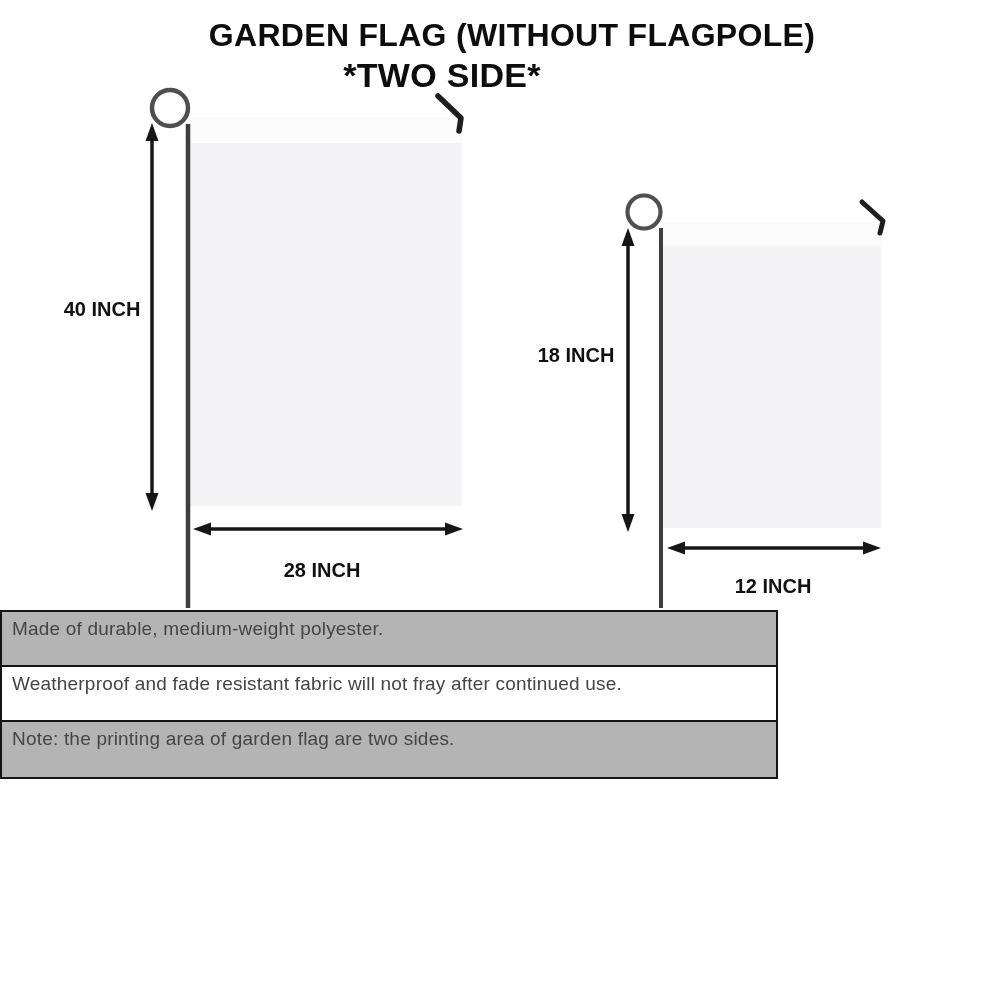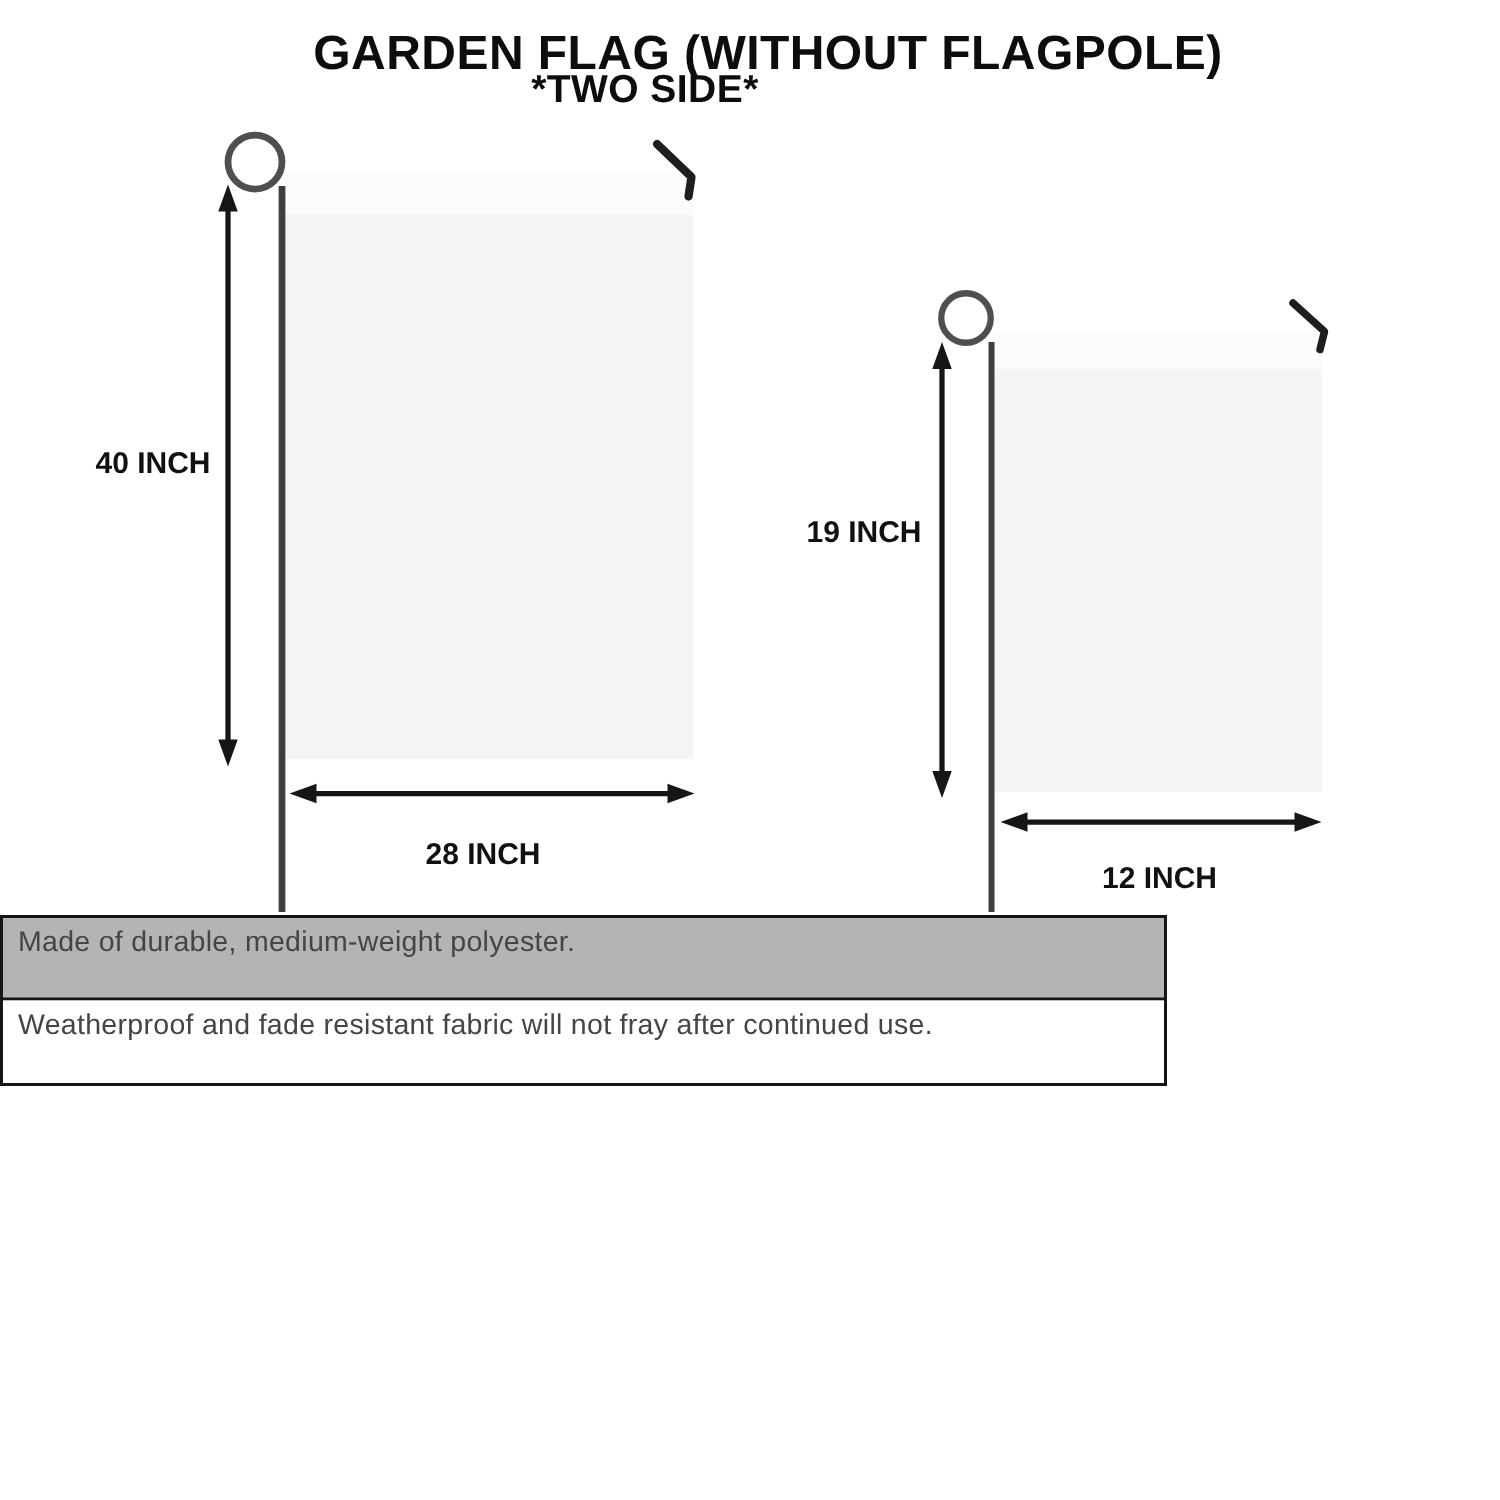--- a/index.html
+++ b/index.html
@@ -20,22 +20,22 @@
   .page{
     position:relative;width:1000px;height:1000px;background:#ffffff;
     font-family:"Liberation Sans","DejaVu Sans",sans-serif;overflow:hidden;
   }
   .title-line1{
     position:absolute;top:5px;left:0;width:1000px;margin:12px;
     text-align:center;font-size:32px;font-weight:800;letter-spacing:.3px;
     color:var(--title-text);
   }
   .title-line2{
-    position:absolute;top:44px;left:0;width:860px;margin:0;
-    text-align:center;font-size:26px;font-weight:800;letter-spacing:.3px;
+    position:absolute;top:44px;left:0;width:860px;margin:12px;
+    text-align:center;font-size:34px;font-weight:800;letter-spacing:.3px;
     color:var(--title-text);
   }
   .diagram-svg{position:absolute;left:0;top:0;width:1000px;height:1000px;pointer-events:none;}
   .flag-body{fill:var(--flag-fill);}
   .flag-sleeve{fill:var(--flag-sleeve);}
   .pole-line{stroke:var(--pole);fill:none;}
   .pole-loop{stroke:var(--loop);fill:none;}
   .hanger-hook{stroke:var(--hook);fill:none;stroke-linecap:round;stroke-linejoin:round;}
   .arrow-line{stroke:var(--arrow);stroke-width:3.5;fill:none;}
   .arrow-head{fill:var(--arrow);stroke:none;}
@@ -99,25 +99,28 @@
       <g>
         <line class="arrow-line" x1="682" y1="548" x2="866" y2="548"></line>
         <polygon class="arrow-head" points="667,548 685,541.5 685,554.5"></polygon>
         <polygon class="arrow-head" points="881,548 863,541.5 863,554.5"></polygon>
       </g>
     </g>
   </svg>
 
   <div class="dim-label" style="left:52px;top:298px;width:100px;">40 INCH</div>
   <div class="dim-label" style="left:252px;top:559px;width:140px;">28 INCH</div>
-  <div class="dim-label" style="left:526px;top:344px;width:100px;">19 INCH</div>
+  <div class="dim-label" style="left:526px;top:344px;width:100px;">18 INCH</div>
   <div class="dim-label" style="left:703px;top:575px;width:140px;">12 INCH</div>
 
   <div class="feature-table">
     <div class="feature-row">
       <span>Made of durable, medium-weight polyester.</span>
     </div>
     <div class="feature-row">
       <span>Weatherproof and fade resistant fabric will not fray after continued use.</span>
     </div>
+    <div class="feature-row">
+      <span>Note: the printing area of garden flag are two sides.</span>
+    </div>
   </div>
 
 </div>
 
 </body></html>

